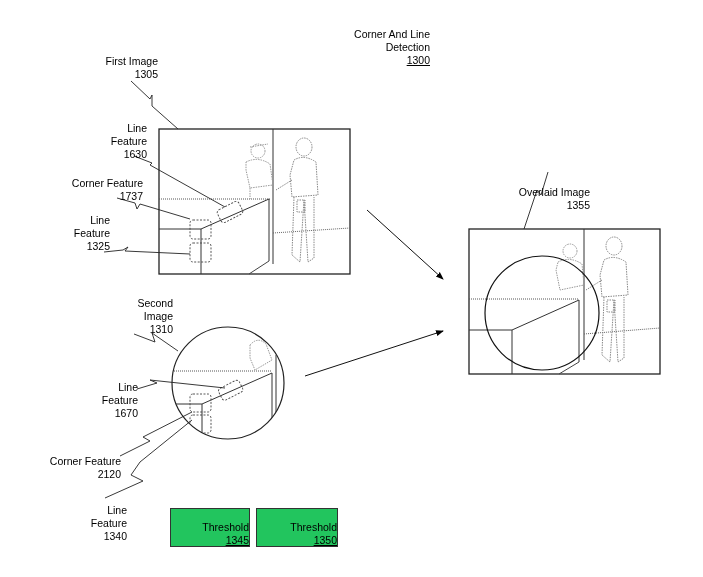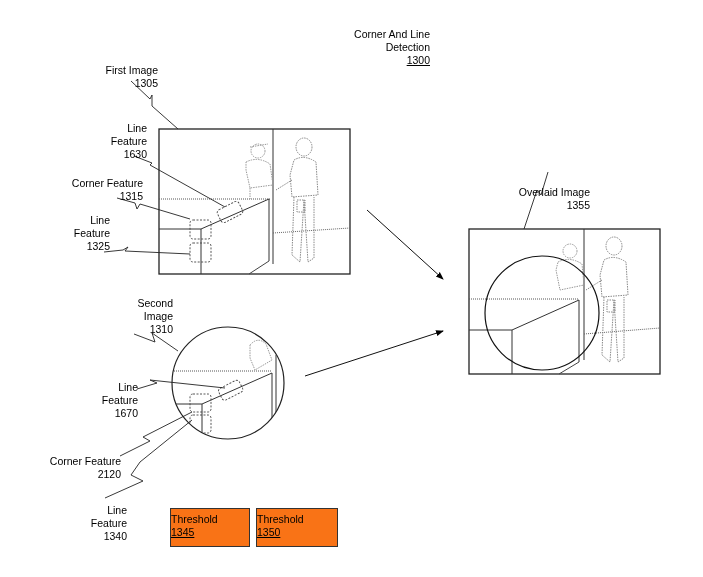--- a/index.html
+++ b/index.html
@@ -2,22 +2,22 @@
 <html><head>
 <meta charset="utf-8">
 <style>
   html, body { margin:0; padding:0; background:#ffffff; }
   body { width:703px; height:577px; position:relative; overflow:hidden;
          font-family:"Liberation Sans", sans-serif; color:#000; }
   .lbl { position:absolute; font-size:10.5px; line-height:13px; text-align:right; white-space:nowrap; }
   .num { display:block; }
   .u { text-decoration:underline; }
   svg#fig { position:absolute; left:0; top:0; }
-  .box { position:absolute; border:1px solid #333; background:#f97316; text-align:left;
-         font-size:10.5px; line-height:13px; box-sizing:border-box; padding-top:4px; }
+  .box { position:absolute; border:1px solid #333; background:#22c55e; text-align:right;
+         font-size:10.5px; line-height:13px; box-sizing:border-box; padding-top:12px; }
 </style>
 </head>
 <body>
 
 <svg id="fig" width="703" height="577" viewBox="0 0 703 577">
   <defs>
     <marker id="ah" markerWidth="8" markerHeight="8" refX="7" refY="4" orient="auto">
       <path d="M0,1 L8,4 L0,7 Z" fill="#000"></path>
     </marker>
     <clipPath id="circ2">
@@ -125,34 +125,34 @@
     <path d="M548,172 L541,195 L537,190 L524,229"></path>
   </g>
 </svg>
 
 <div class="lbl" style="left:350px;top:28px;width:80px;">
   <span class="num">Corner And Line</span>
   <span class="num">Detection</span>
   <span class="num u">1300</span>
 </div>
 
-<div class="lbl" style="left:88px;top:64px;width:70px;">
+<div class="lbl" style="left:88px;top:55px;width:70px;">
   <span class="num">First Image</span>
   <span class="num">1305</span>
 </div>
 
 <div class="lbl" style="left:97px;top:122px;width:50px;">
   <span class="num">Line</span>
   <span class="num">Feature</span>
   <span class="num">1630</span>
 </div>
 
 <div class="lbl" style="left:58px;top:177px;width:85px;">
   <span class="num">Corner Feature</span>
-  <span class="num">1315</span>
+  <span class="num">1737</span>
 </div>
 
 <div class="lbl" style="left:60px;top:214px;width:50px;">
   <span class="num">Line</span>
   <span class="num">Feature</span>
   <span class="num">1325</span>
 </div>
 
 <div class="lbl" style="left:98px;top:297px;width:50px;margin-left:25px;">
   <span class="num">Second</span>

